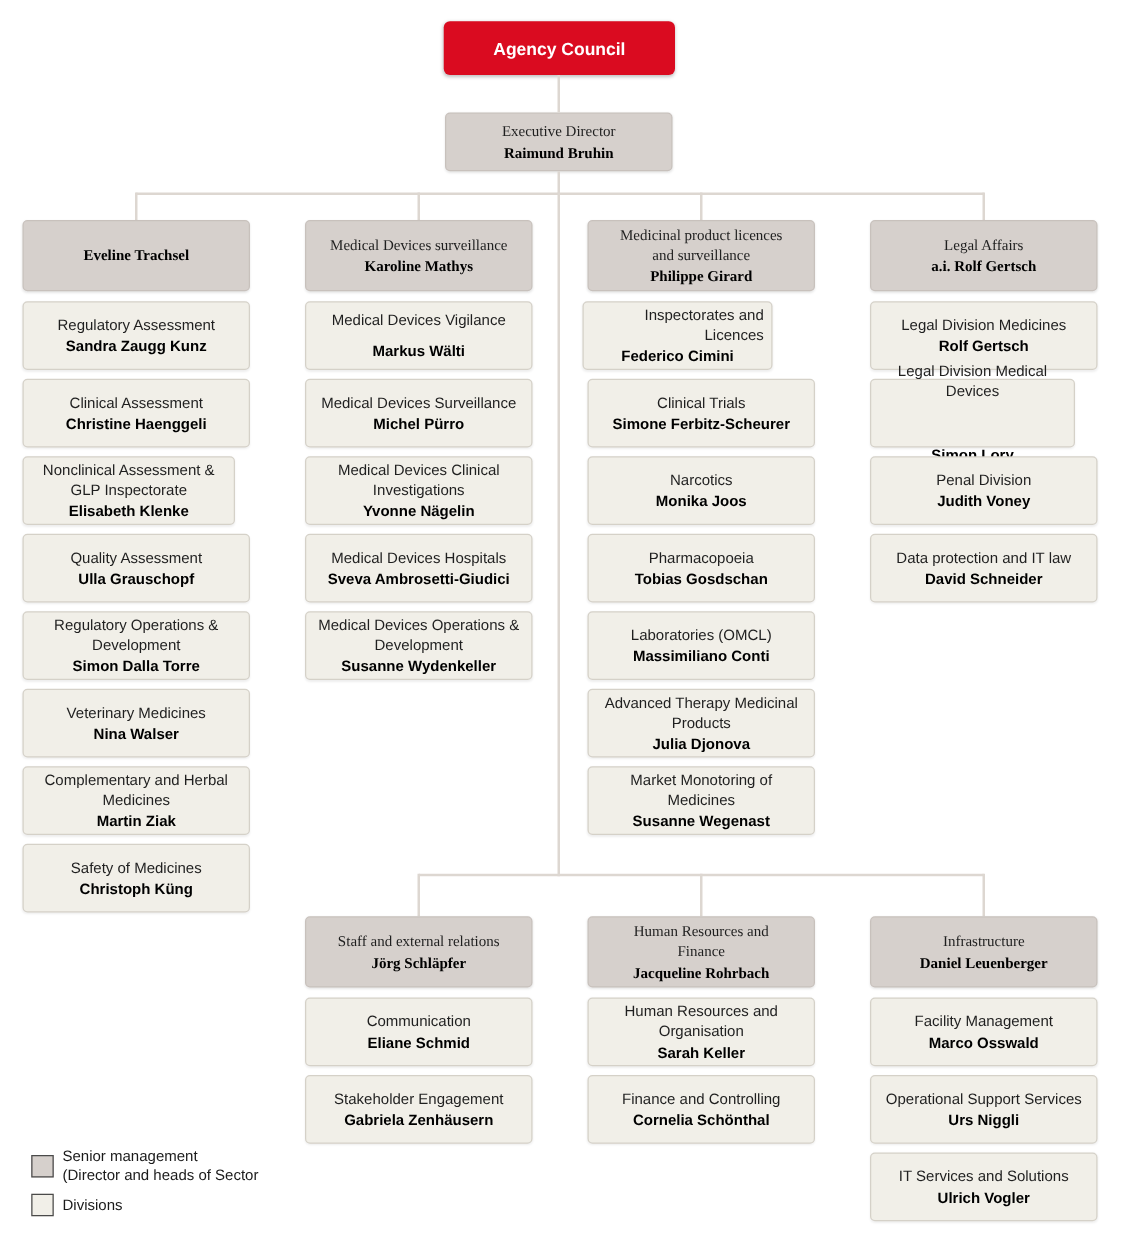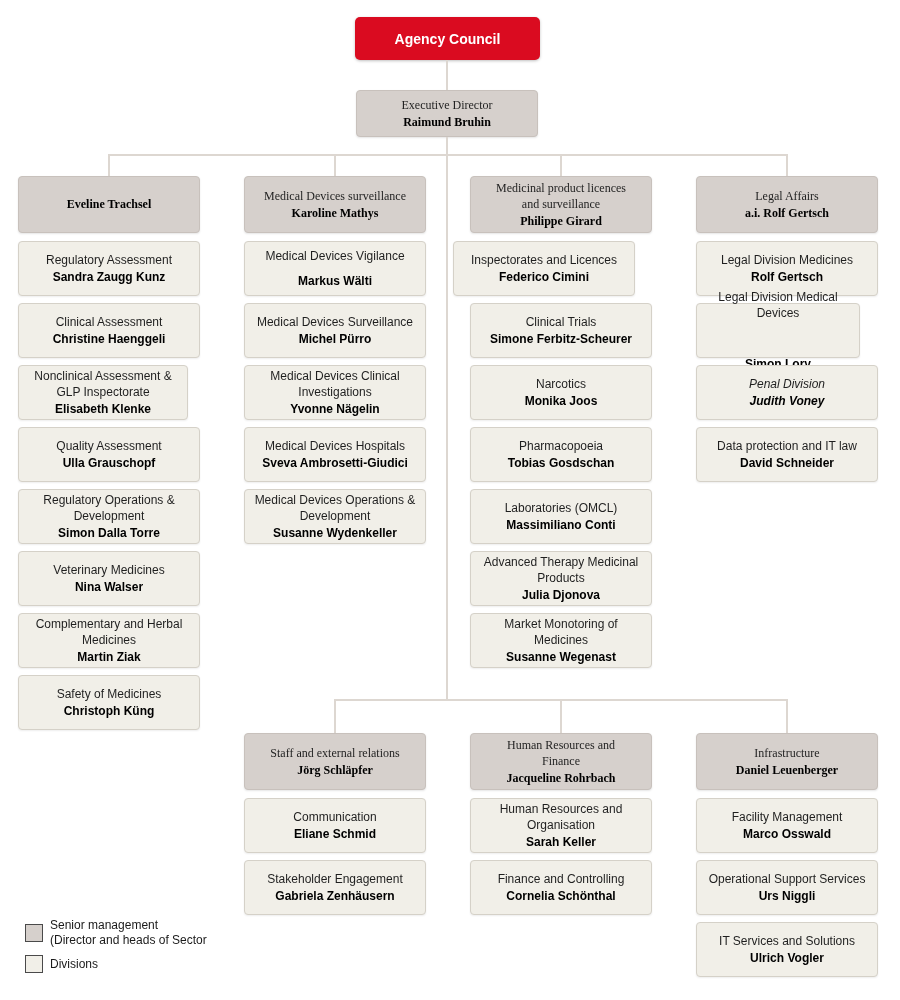--- a/index.html
+++ b/index.html
@@ -133,21 +133,21 @@
       <div class="box division" style="left: 244px; top: 489px; width: 182px; height: 55px;">
         <div class="title">Medical Devices Operations &amp;
 Development</div>
         <div class="name">Susanne Wydenkeller</div>
       </div>
       <div class="box senior" style="left: 470px; top: 176px; width: 182px; height: 57px;">
         <div class="title">Medicinal product licences
 and surveillance</div>
         <div class="name">Philippe Girard</div>
       </div>
-      <div class="box division" style="left: 453px; top: 241px; width: 182px; height: 55px;">
+      <div class="box division" style="left: 466px; top: 241px; width: 152px; height: 55px; text-align: right;">
         <div class="title">Inspectorates and Licences</div>
         <div class="name">Federico Cimini</div>
       </div>
       <div class="box division" style="left: 470px; top: 303px; width: 182px; height: 55px;">
         <div class="title">Clinical Trials</div>
         <div class="name">Simone Ferbitz-Scheurer</div>
       </div>
       <div class="box division" style="left: 470px; top: 365px; width: 182px; height: 55px;">
         <div class="title">Narcotics</div>
         <div class="name">Monika Joos</div>
@@ -176,21 +176,21 @@
       </div>
       <div class="box division" style="left: 696px; top: 241px; width: 182px; height: 55px;">
         <div class="title">Legal Division Medicines</div>
         <div class="name">Rolf Gertsch</div>
       </div>
       <div class="box division" style="left: 696px; top: 303px; width: 164px; height: 55px; gap: 34px;">
         <div class="title">Legal Division Medical
 Devices</div>
         <div class="name">Simon Lory</div>
       </div>
-      <div class="box division" style="left: 696px; top: 365px; width: 182px; height: 55px; font-style: italic;">
+      <div class="box division" style="left: 696px; top: 365px; width: 182px; height: 55px;">
         <div class="title">Penal Division</div>
         <div class="name">Judith Voney</div>
       </div>
       <div class="box division" style="left: 696px; top: 427px; width: 182px; height: 55px;">
         <div class="title">Data protection and IT law</div>
         <div class="name">David Schneider</div>
       </div>
       <div class="box senior" style="left: 244px; top: 733px; width: 182px; height: 57px;">
         <div class="title">Staff and external relations</div>
         <div class="name">Jörg Schläpfer</div>

